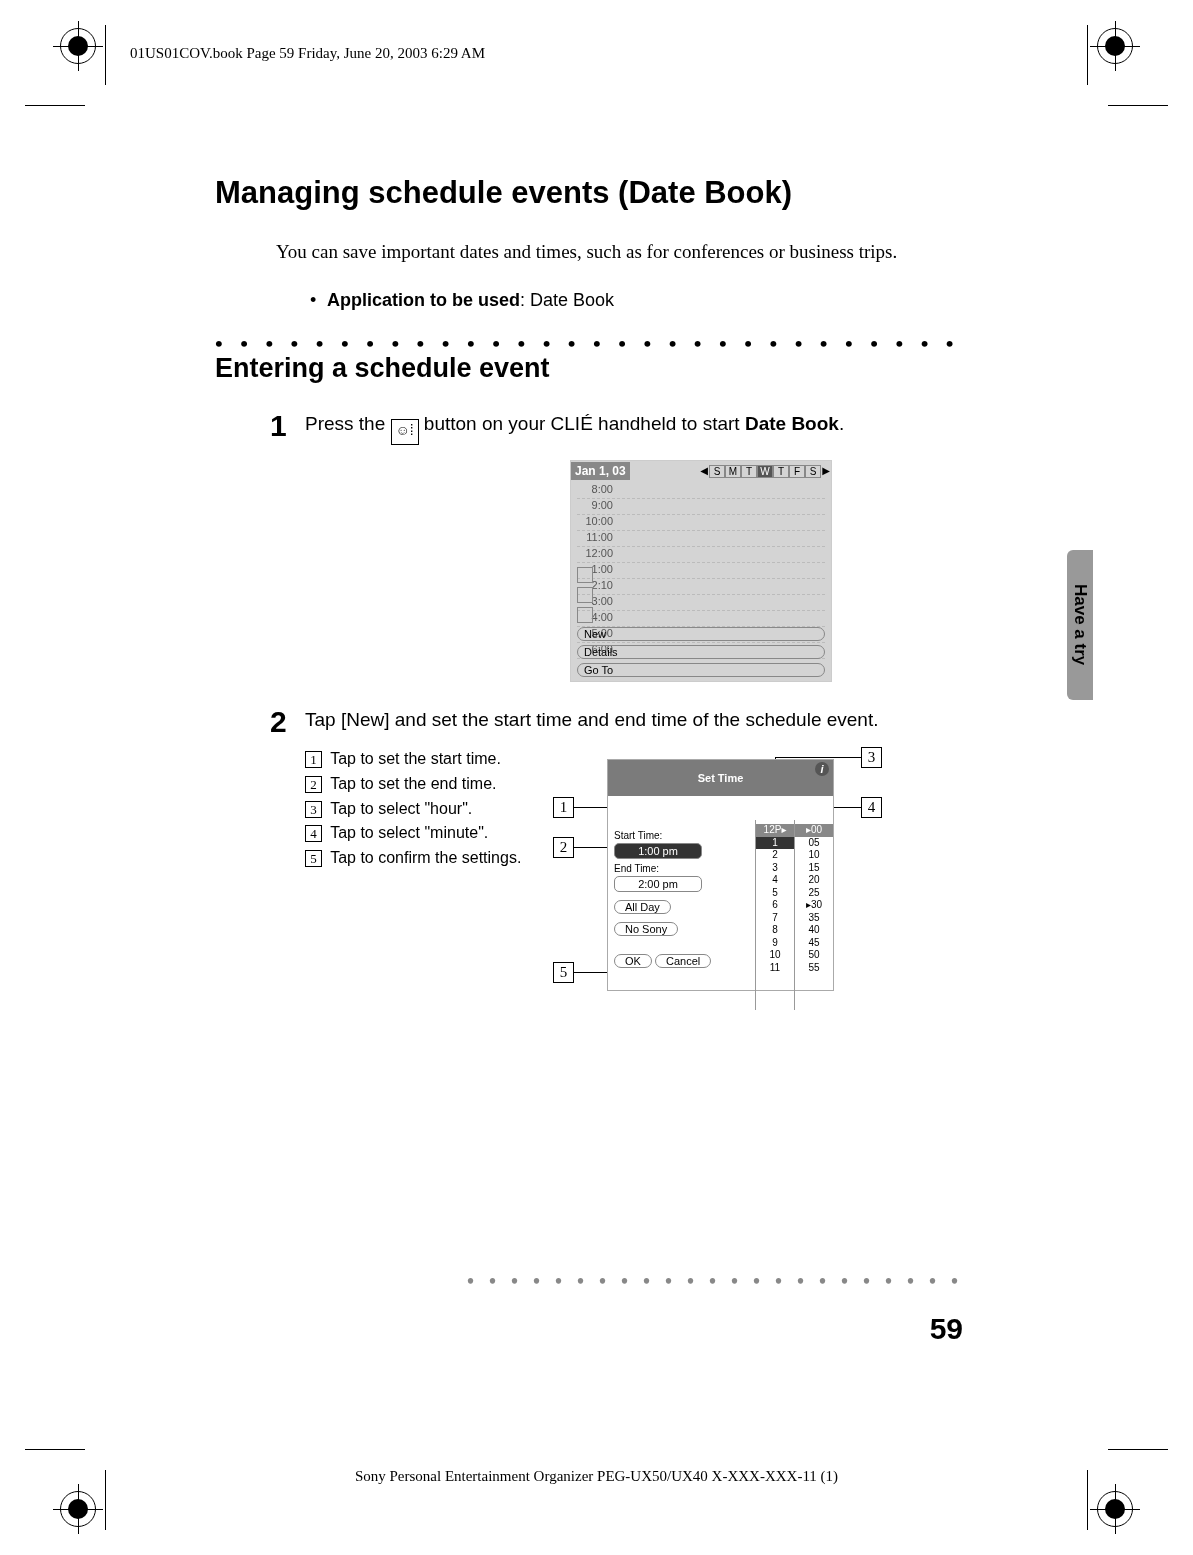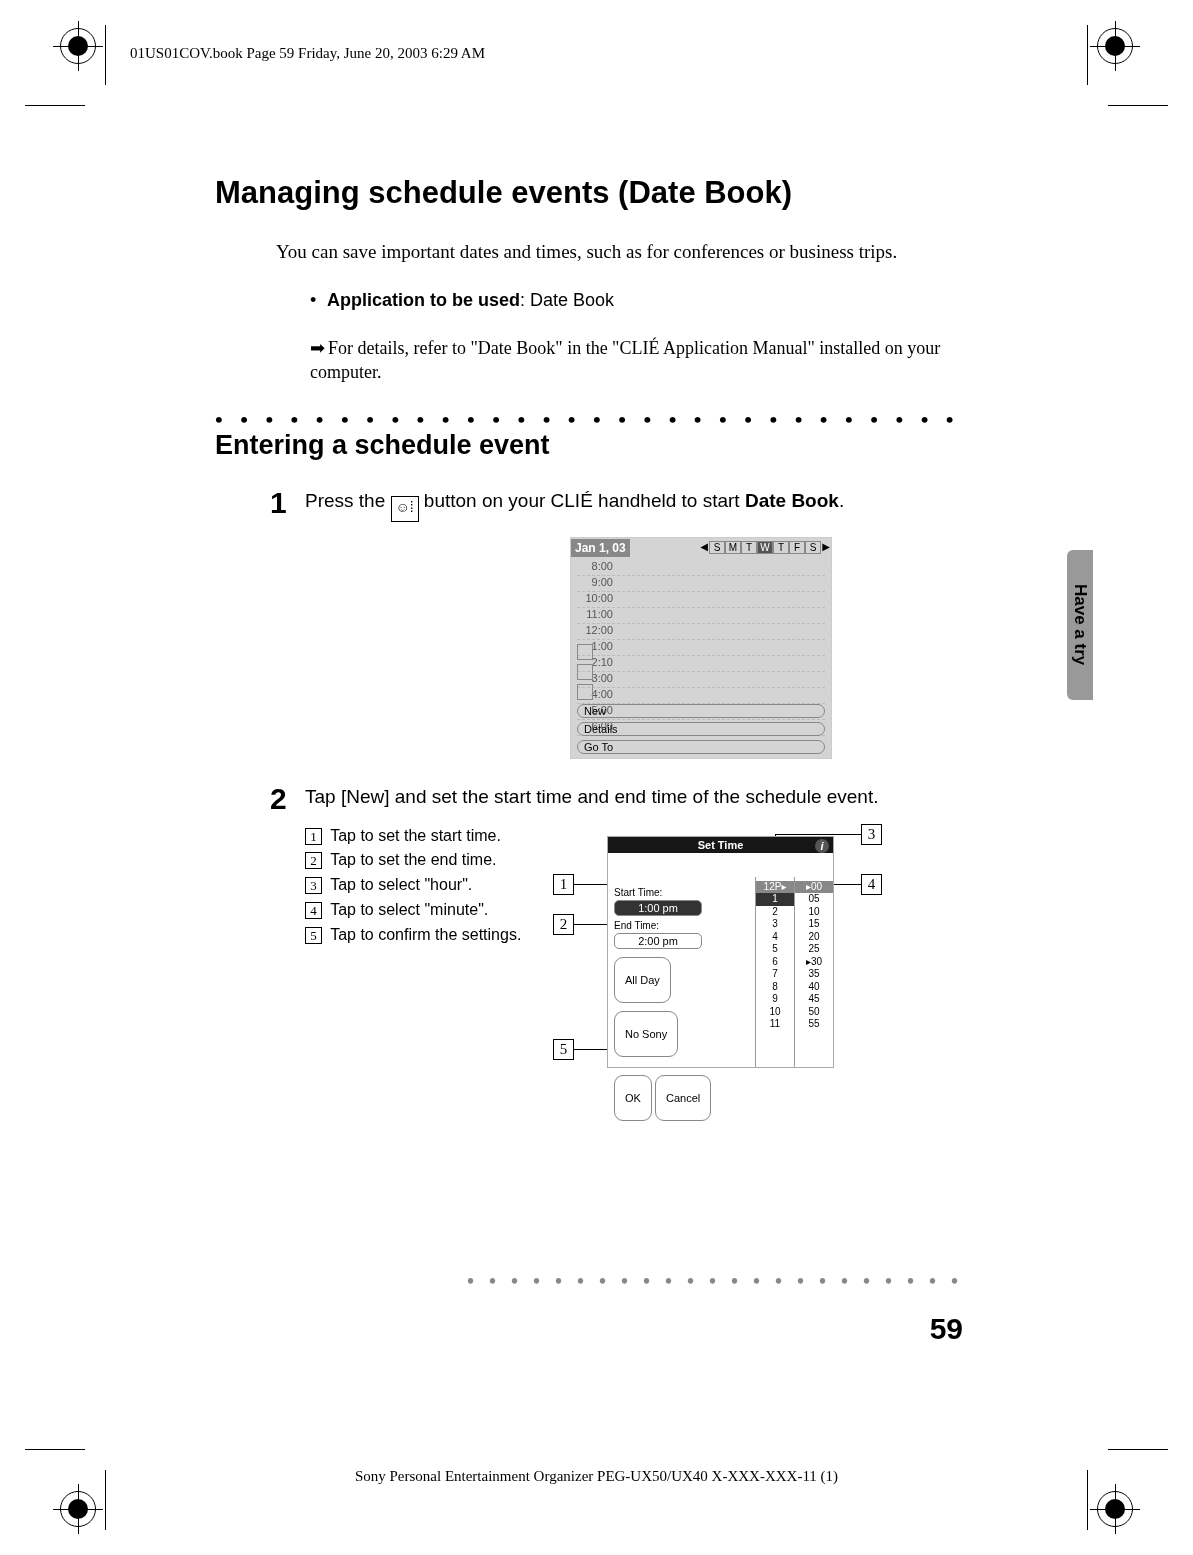--- a/index.html
+++ b/index.html
@@ -233,24 +233,24 @@
     position:absolute;
     top:12px; left:302px;
     width:225px; height:230px;
     border:1px solid #aaa;
     background:#fff;
     font-family:Arial,sans-serif;
     font-size:11px;
     filter: grayscale(1);
   }
   .shot2 .top {
-    background:#0f172a; color:#fff;
+    background:#3b82f6; color:#fff;
     text-align:center;
     font-weight:bold;
-    padding:2px;
+    padding:12px;
     position:relative;
   }
   .shot2 .info {
     position:absolute; right:4px; top:2px;
     width:14px; height:14px;
     border-radius:50%;
     background:#555; color:#fff;
     text-align:center; font-style:italic;
     line-height:14px;
   }
@@ -266,21 +266,21 @@
     border-radius:5px;
     padding:1px 8px;
     width:70px;
     margin-top:2px;
     text-align:center;
   }
   .shot2 .field.sel { background:#333; color:#fff;}
   .shot2 .btn2 {
     border:1px solid #888;
     border-radius:9px;
-    padding:16px 10px;
+    padding:0 10px;
     margin-top:8px;
     display:inline-block;
     text-align:center;
   }
   .shot2 .okrow { margin-top:10px; }
   .shot2 .col {
     width:38px;
     border-left:1px solid #999;
     text-align:center;
     font-size:10px;
@@ -373,23 +373,20 @@
 <div class="content">
   <h1>Managing schedule events (Date Book)</h1>
   <div class="intro">You can save important dates and times, such as for conferences or business trips.</div>
 
   <div class="bullet">
     <span class="dot">•</span>
     <b>Application to be used</b>:
     <span class="appname">Date Book</span>
   </div>
 
-  <div class="note">
-    <span class="arrow">➡</span><span>For details, refer to "Date Book" in the "CLIÉ Application Manual" installed on your computer.</span>
-  </div>
 
   <div class="dot-rule-full">• • • • • • • • • • • • • • • • • • • • • • • • • • • • • • • • • • • • • • • • • • • • • • • • • • • • • • •</div>
   <h2>Entering a schedule event</h2>
 
   <div class="step">
     <div class="num">1</div>
     <div class="body">
       <span>Press the </span><span class="dbicon">☺⁞</span><span> button on your CLIÉ handheld to start </span><b>Date Book</b><span>.</span>
     </div>
   </div>

